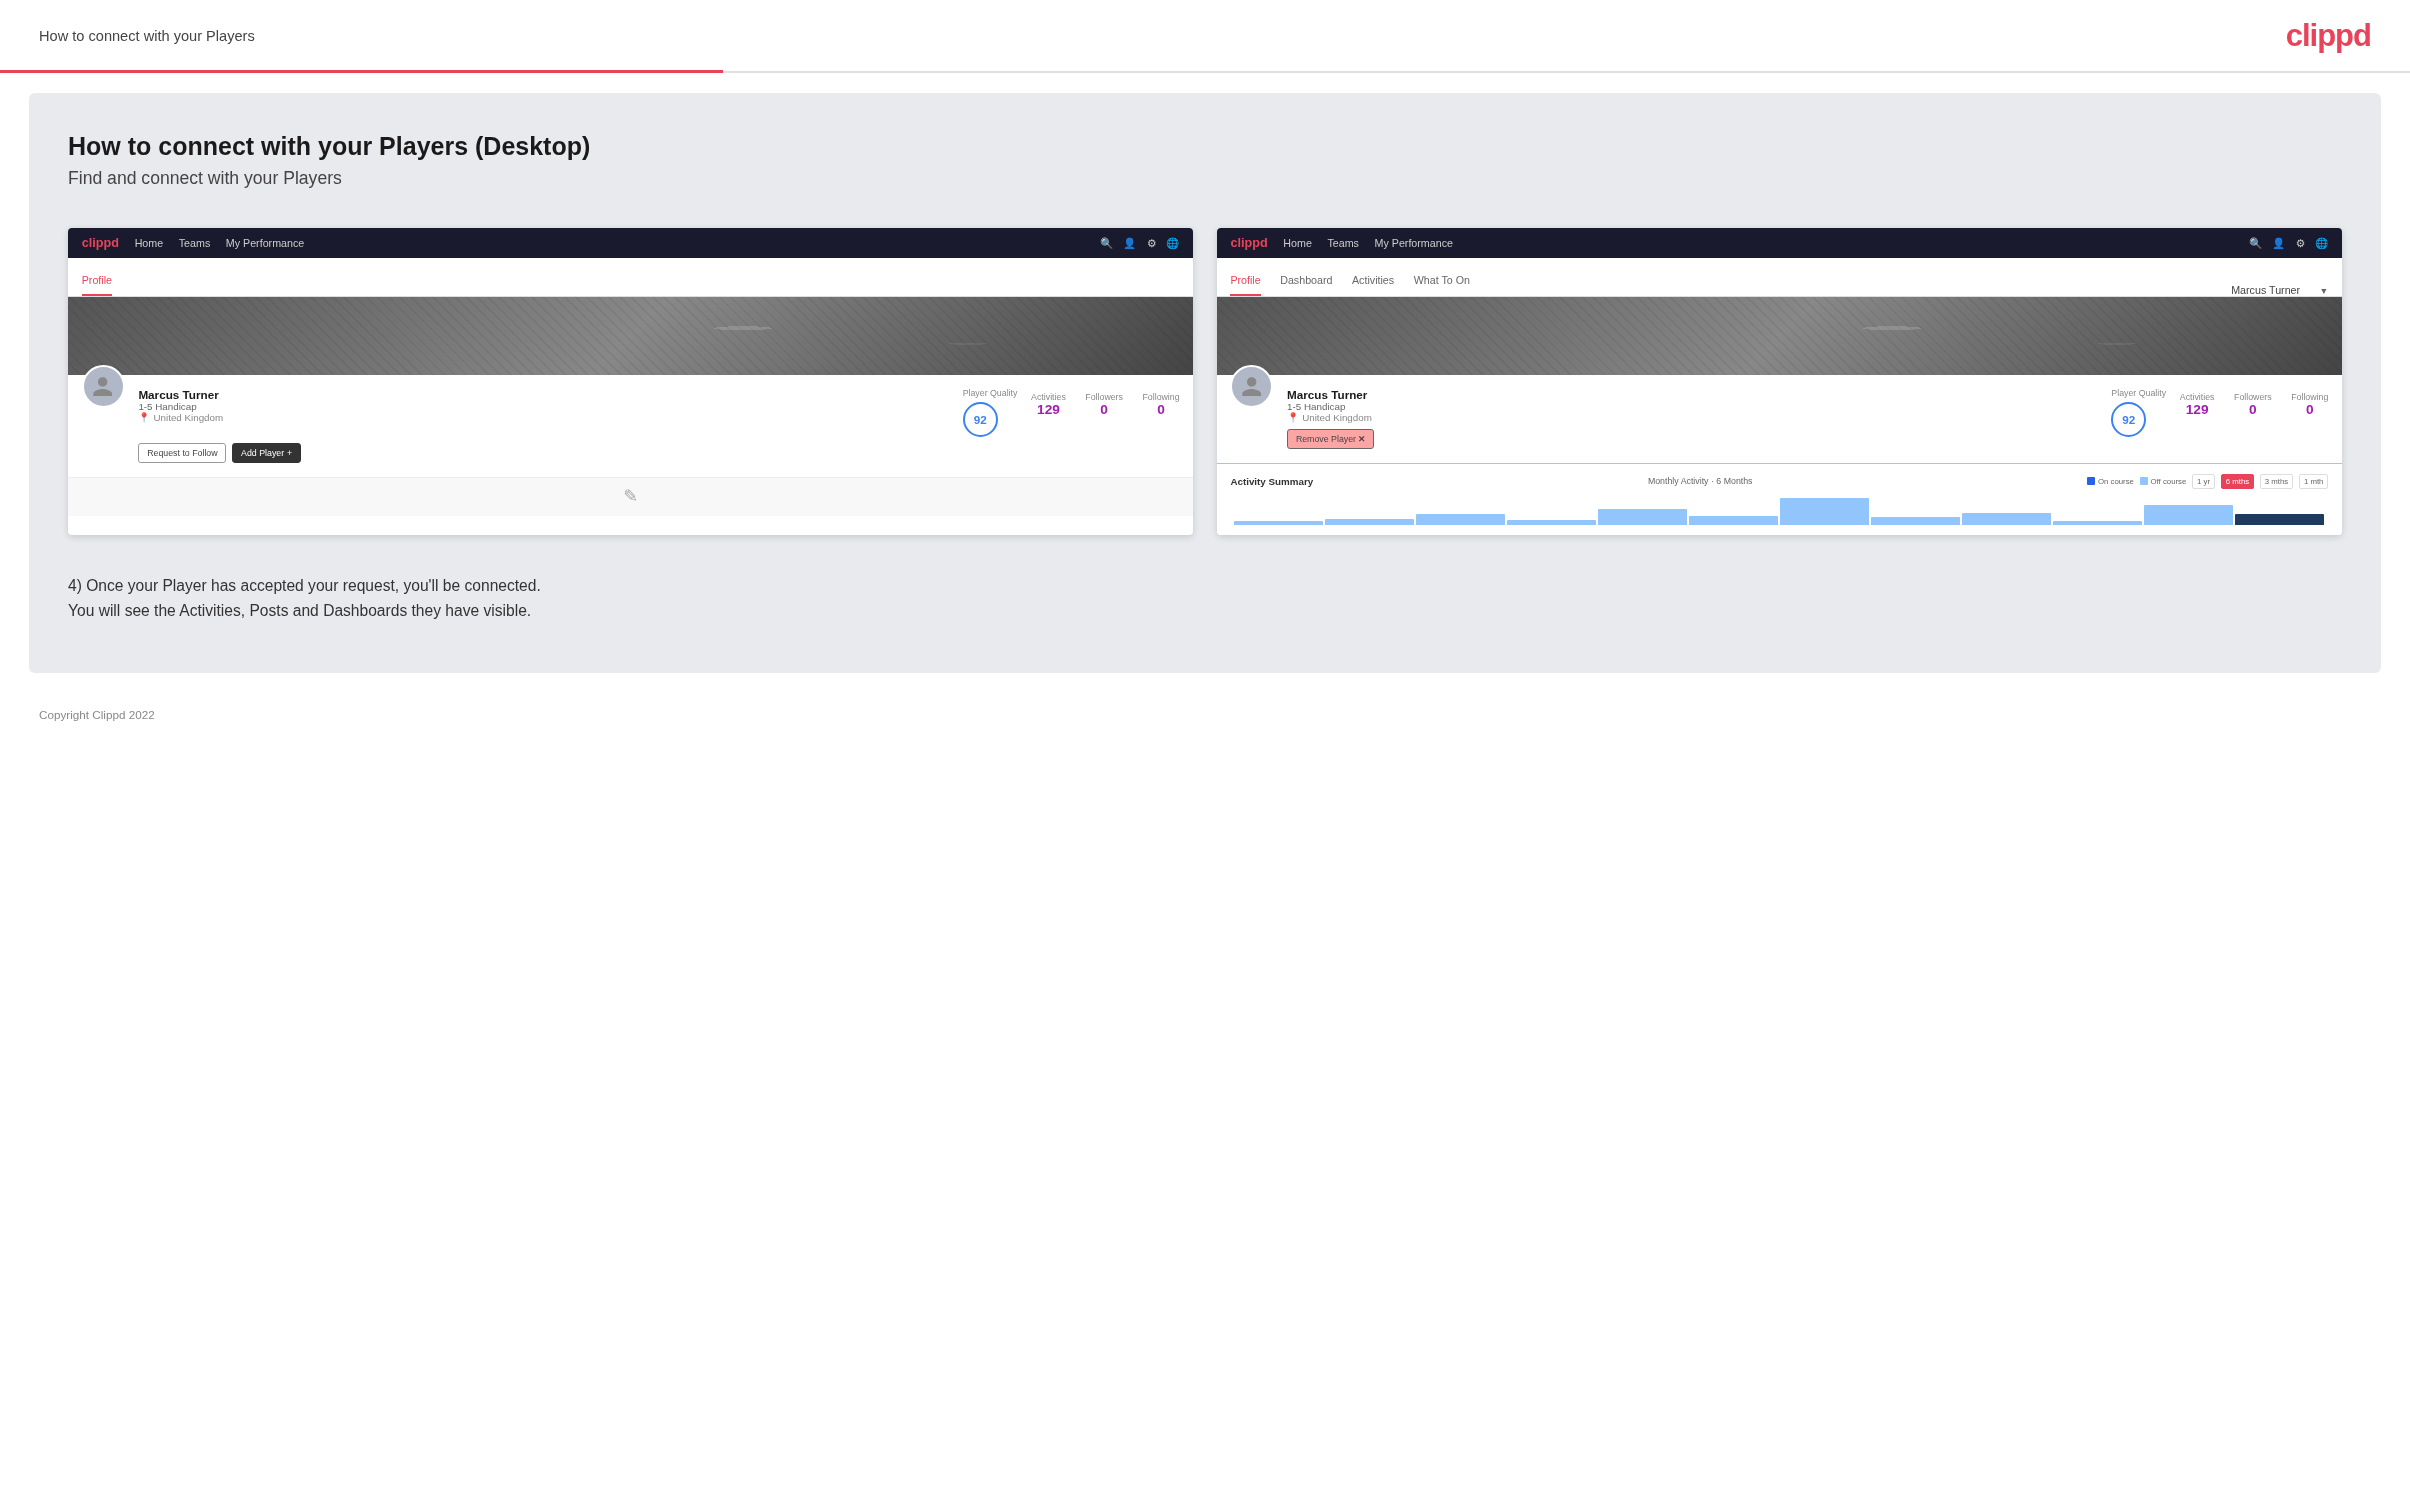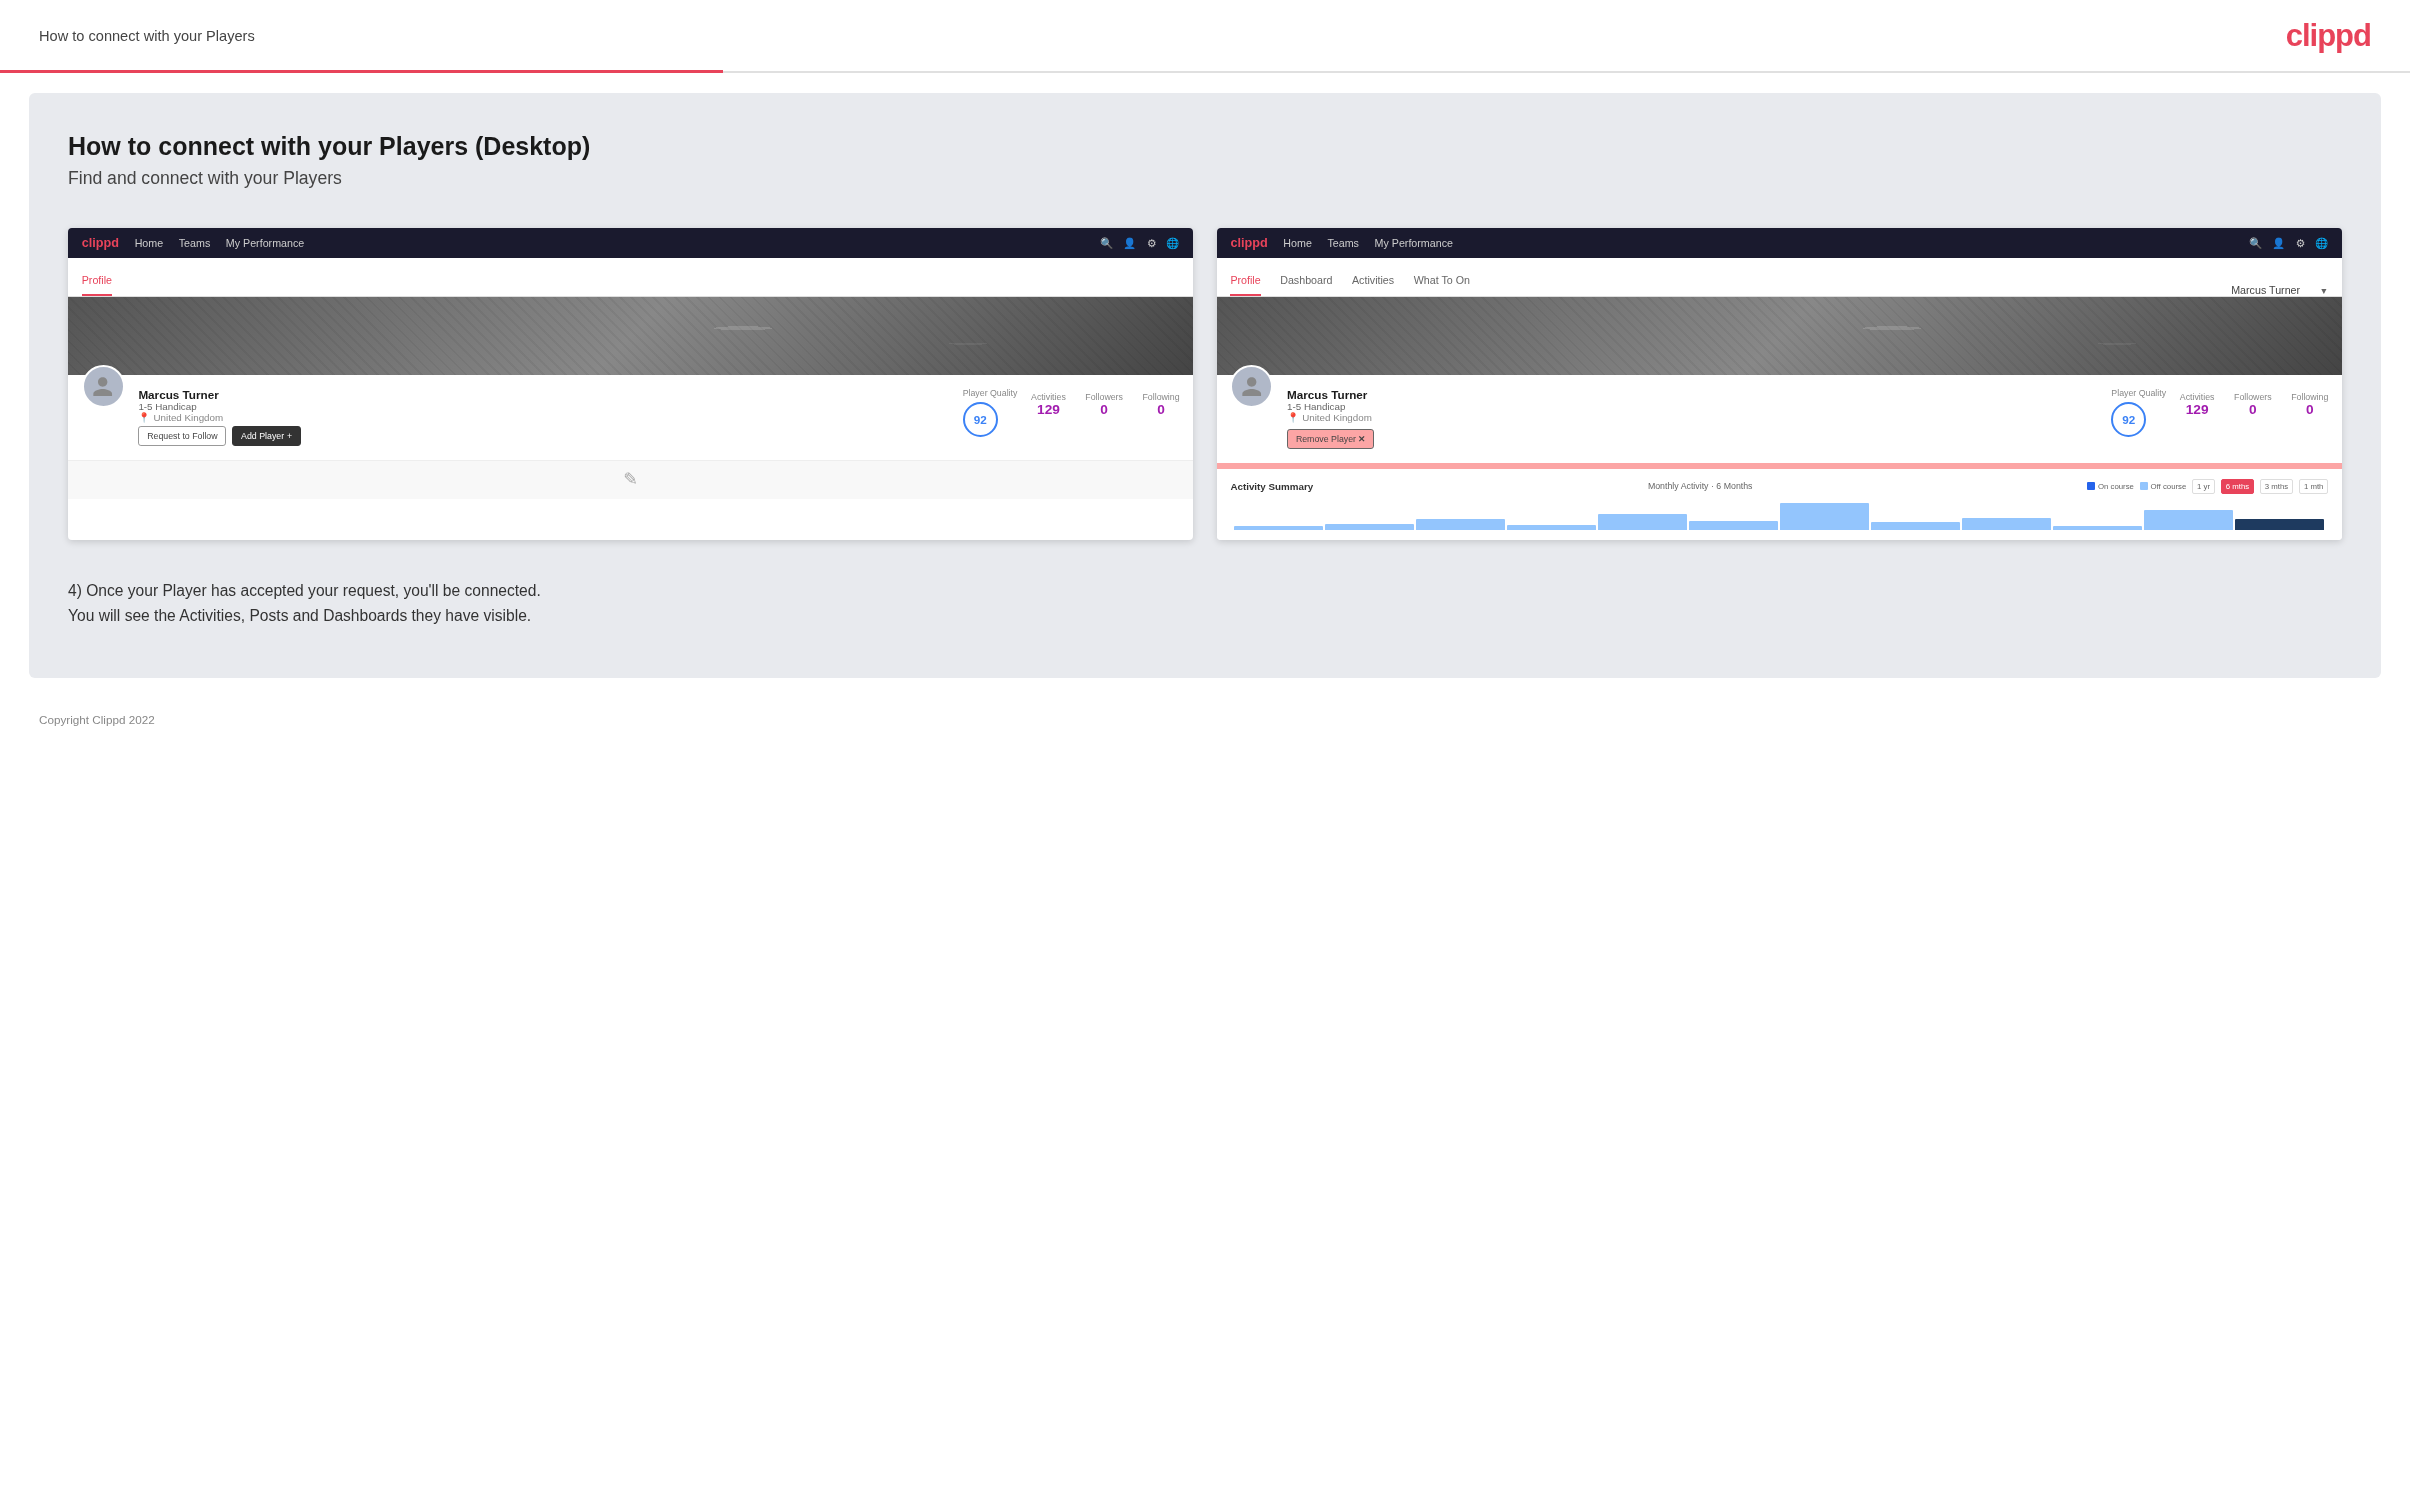--- a/index.html
+++ b/index.html
@@ -189,21 +189,21 @@
     .mock-location {
       font-size: 9.8px;
       color: #888;
       display: flex;
       align-items: center;
       gap: 2.9px;
     }
     .mock-buttons {
       display: flex;
       gap: 5.9px;
-      margin-top: 3px;
+      margin-top: 20px;
       align-items: center;
     }
     .mock-btn-outline {
       padding: 3.9px 7.8px;
       font-size: 8.8px;
       border: 1px solid #999;
       border-radius: 2.9px;
       background: #fff;
       color: #444;
     }
@@ -272,21 +272,21 @@
       color: #444;
       display: flex;
       align-items: center;
       gap: 2px;
       margin-top: 5.9px;
     }
 
     
     .mock-activity {
       background: #fff;
-      border-top: 6px solid #fca5a5;
+      border-top: 1px solid #fca5a5;
       padding: 9.8px 13.7px;
     }
     .mock-activity-header {
       display: flex;
       align-items: center;
       justify-content: space-between;
       margin-bottom: 7.8px;
     }
     .mock-activity-title {
       font-size: 9.8px;

